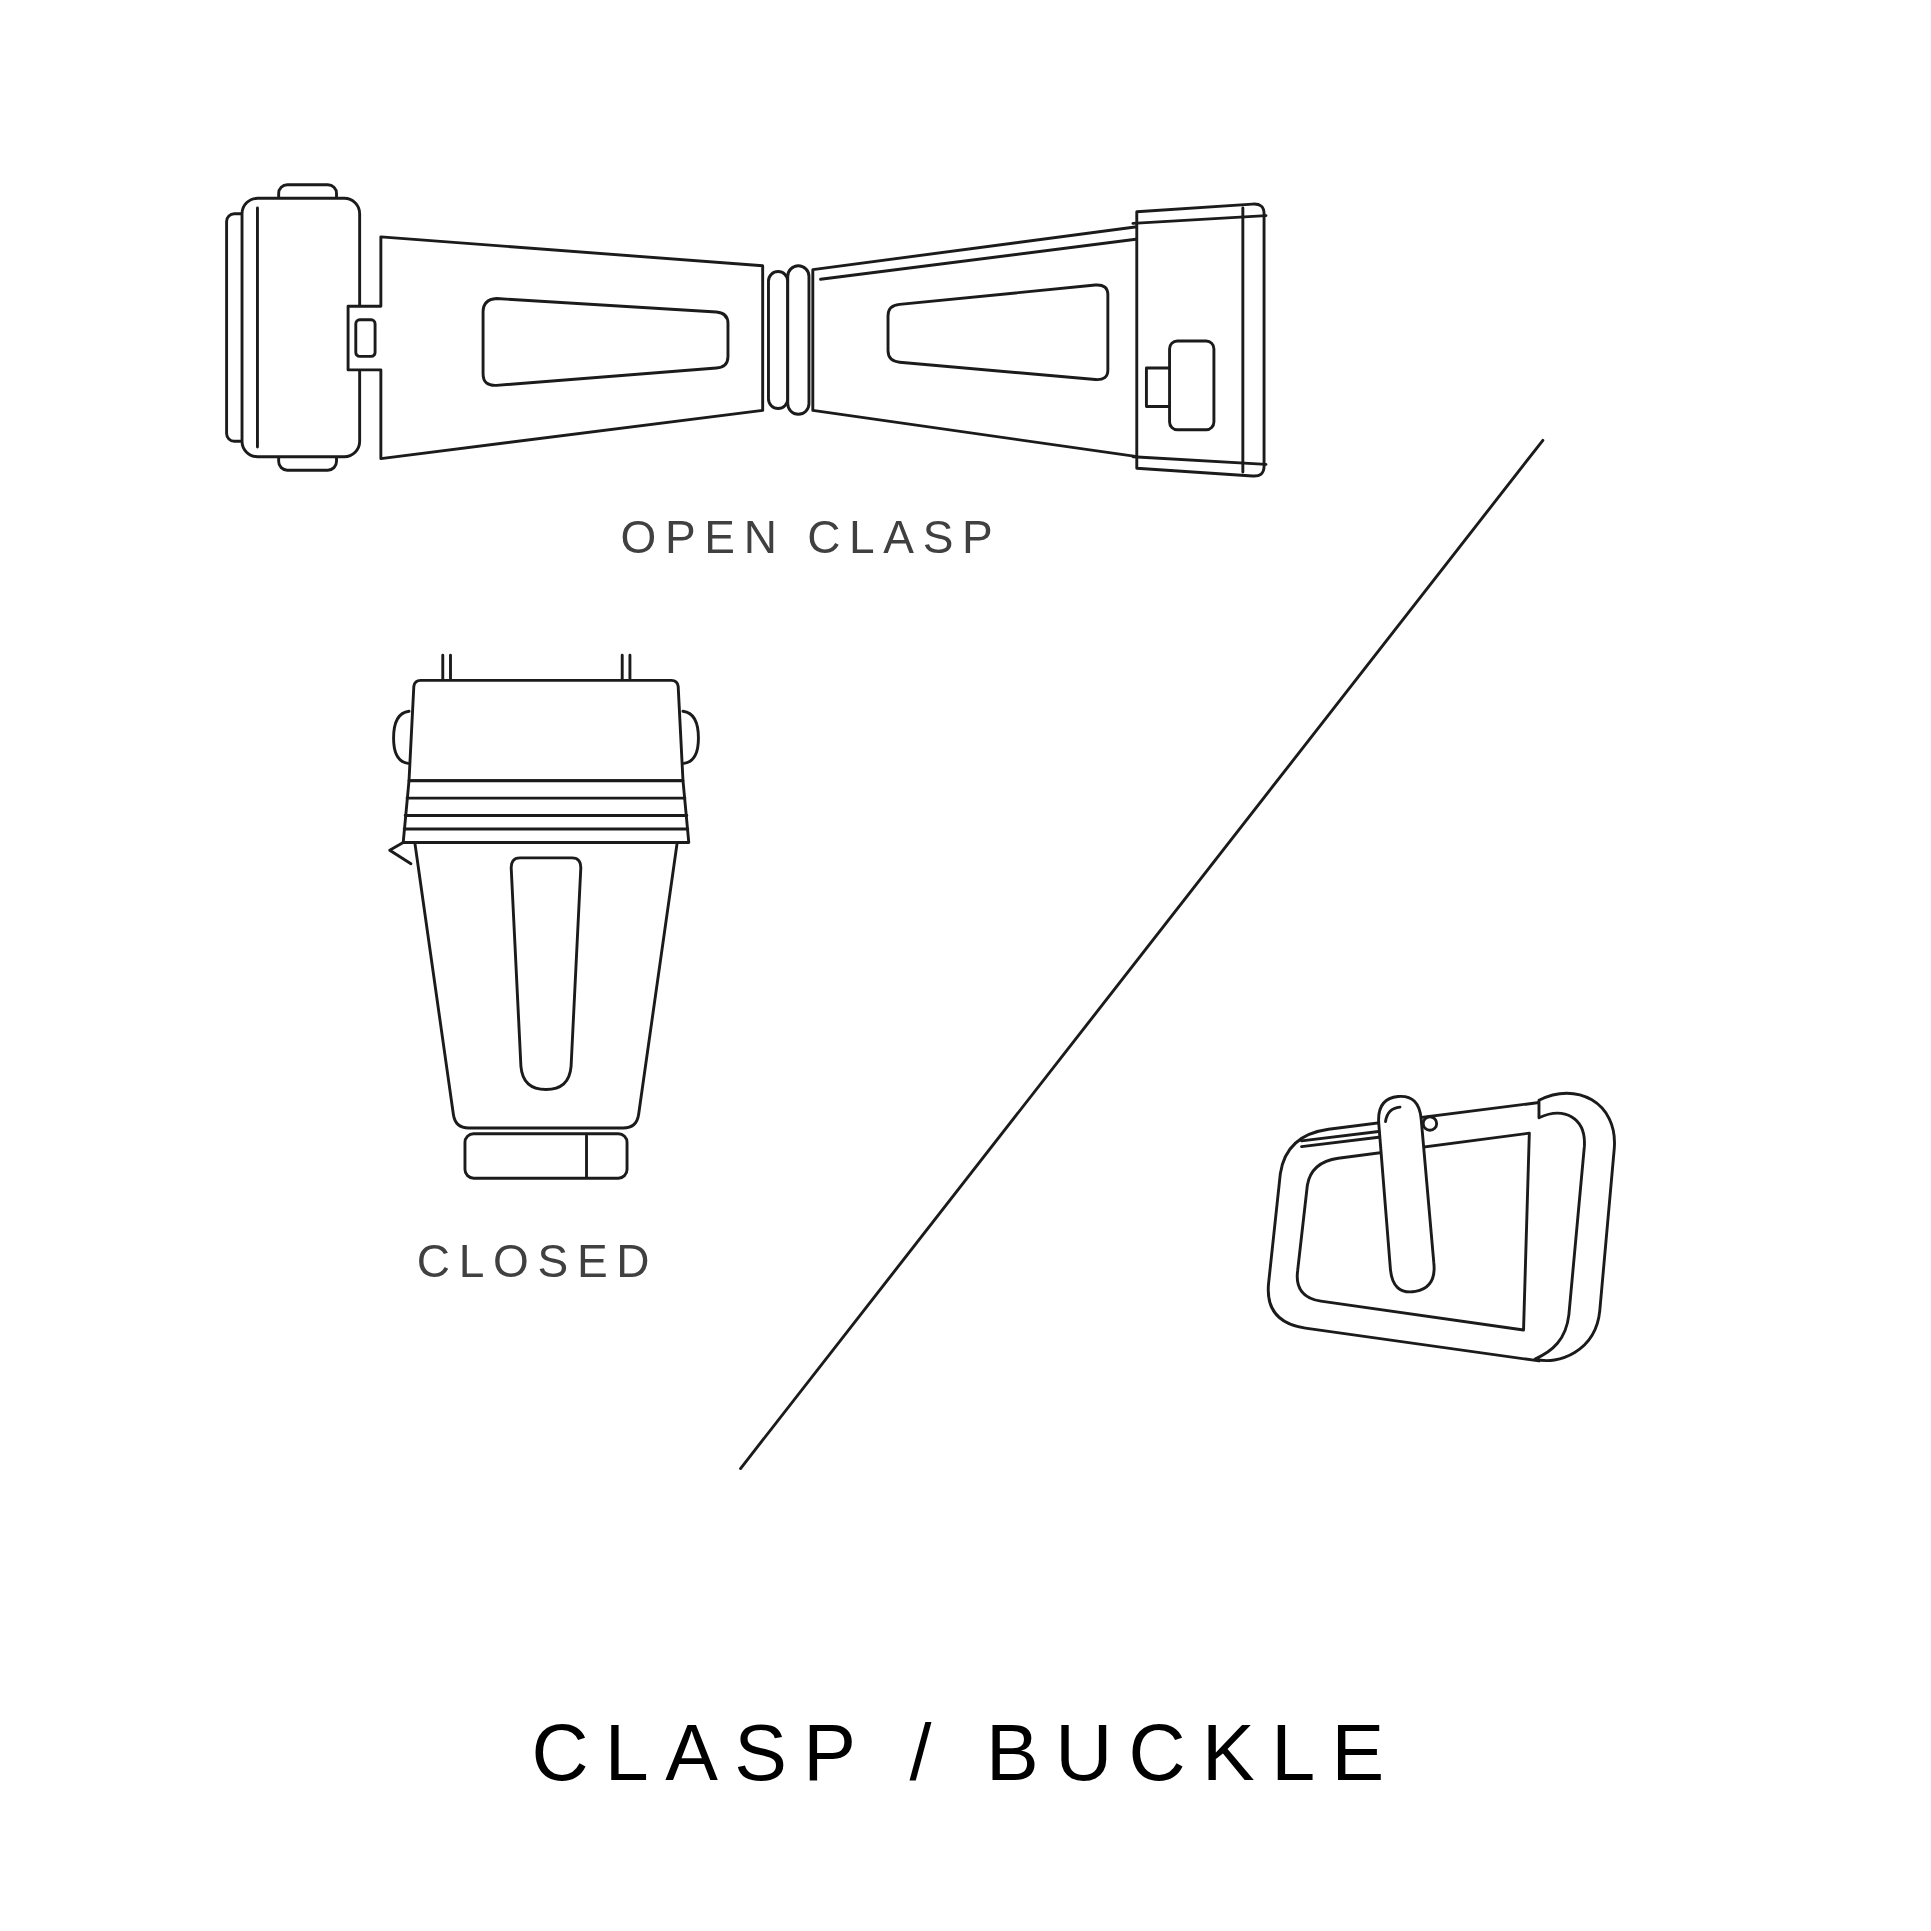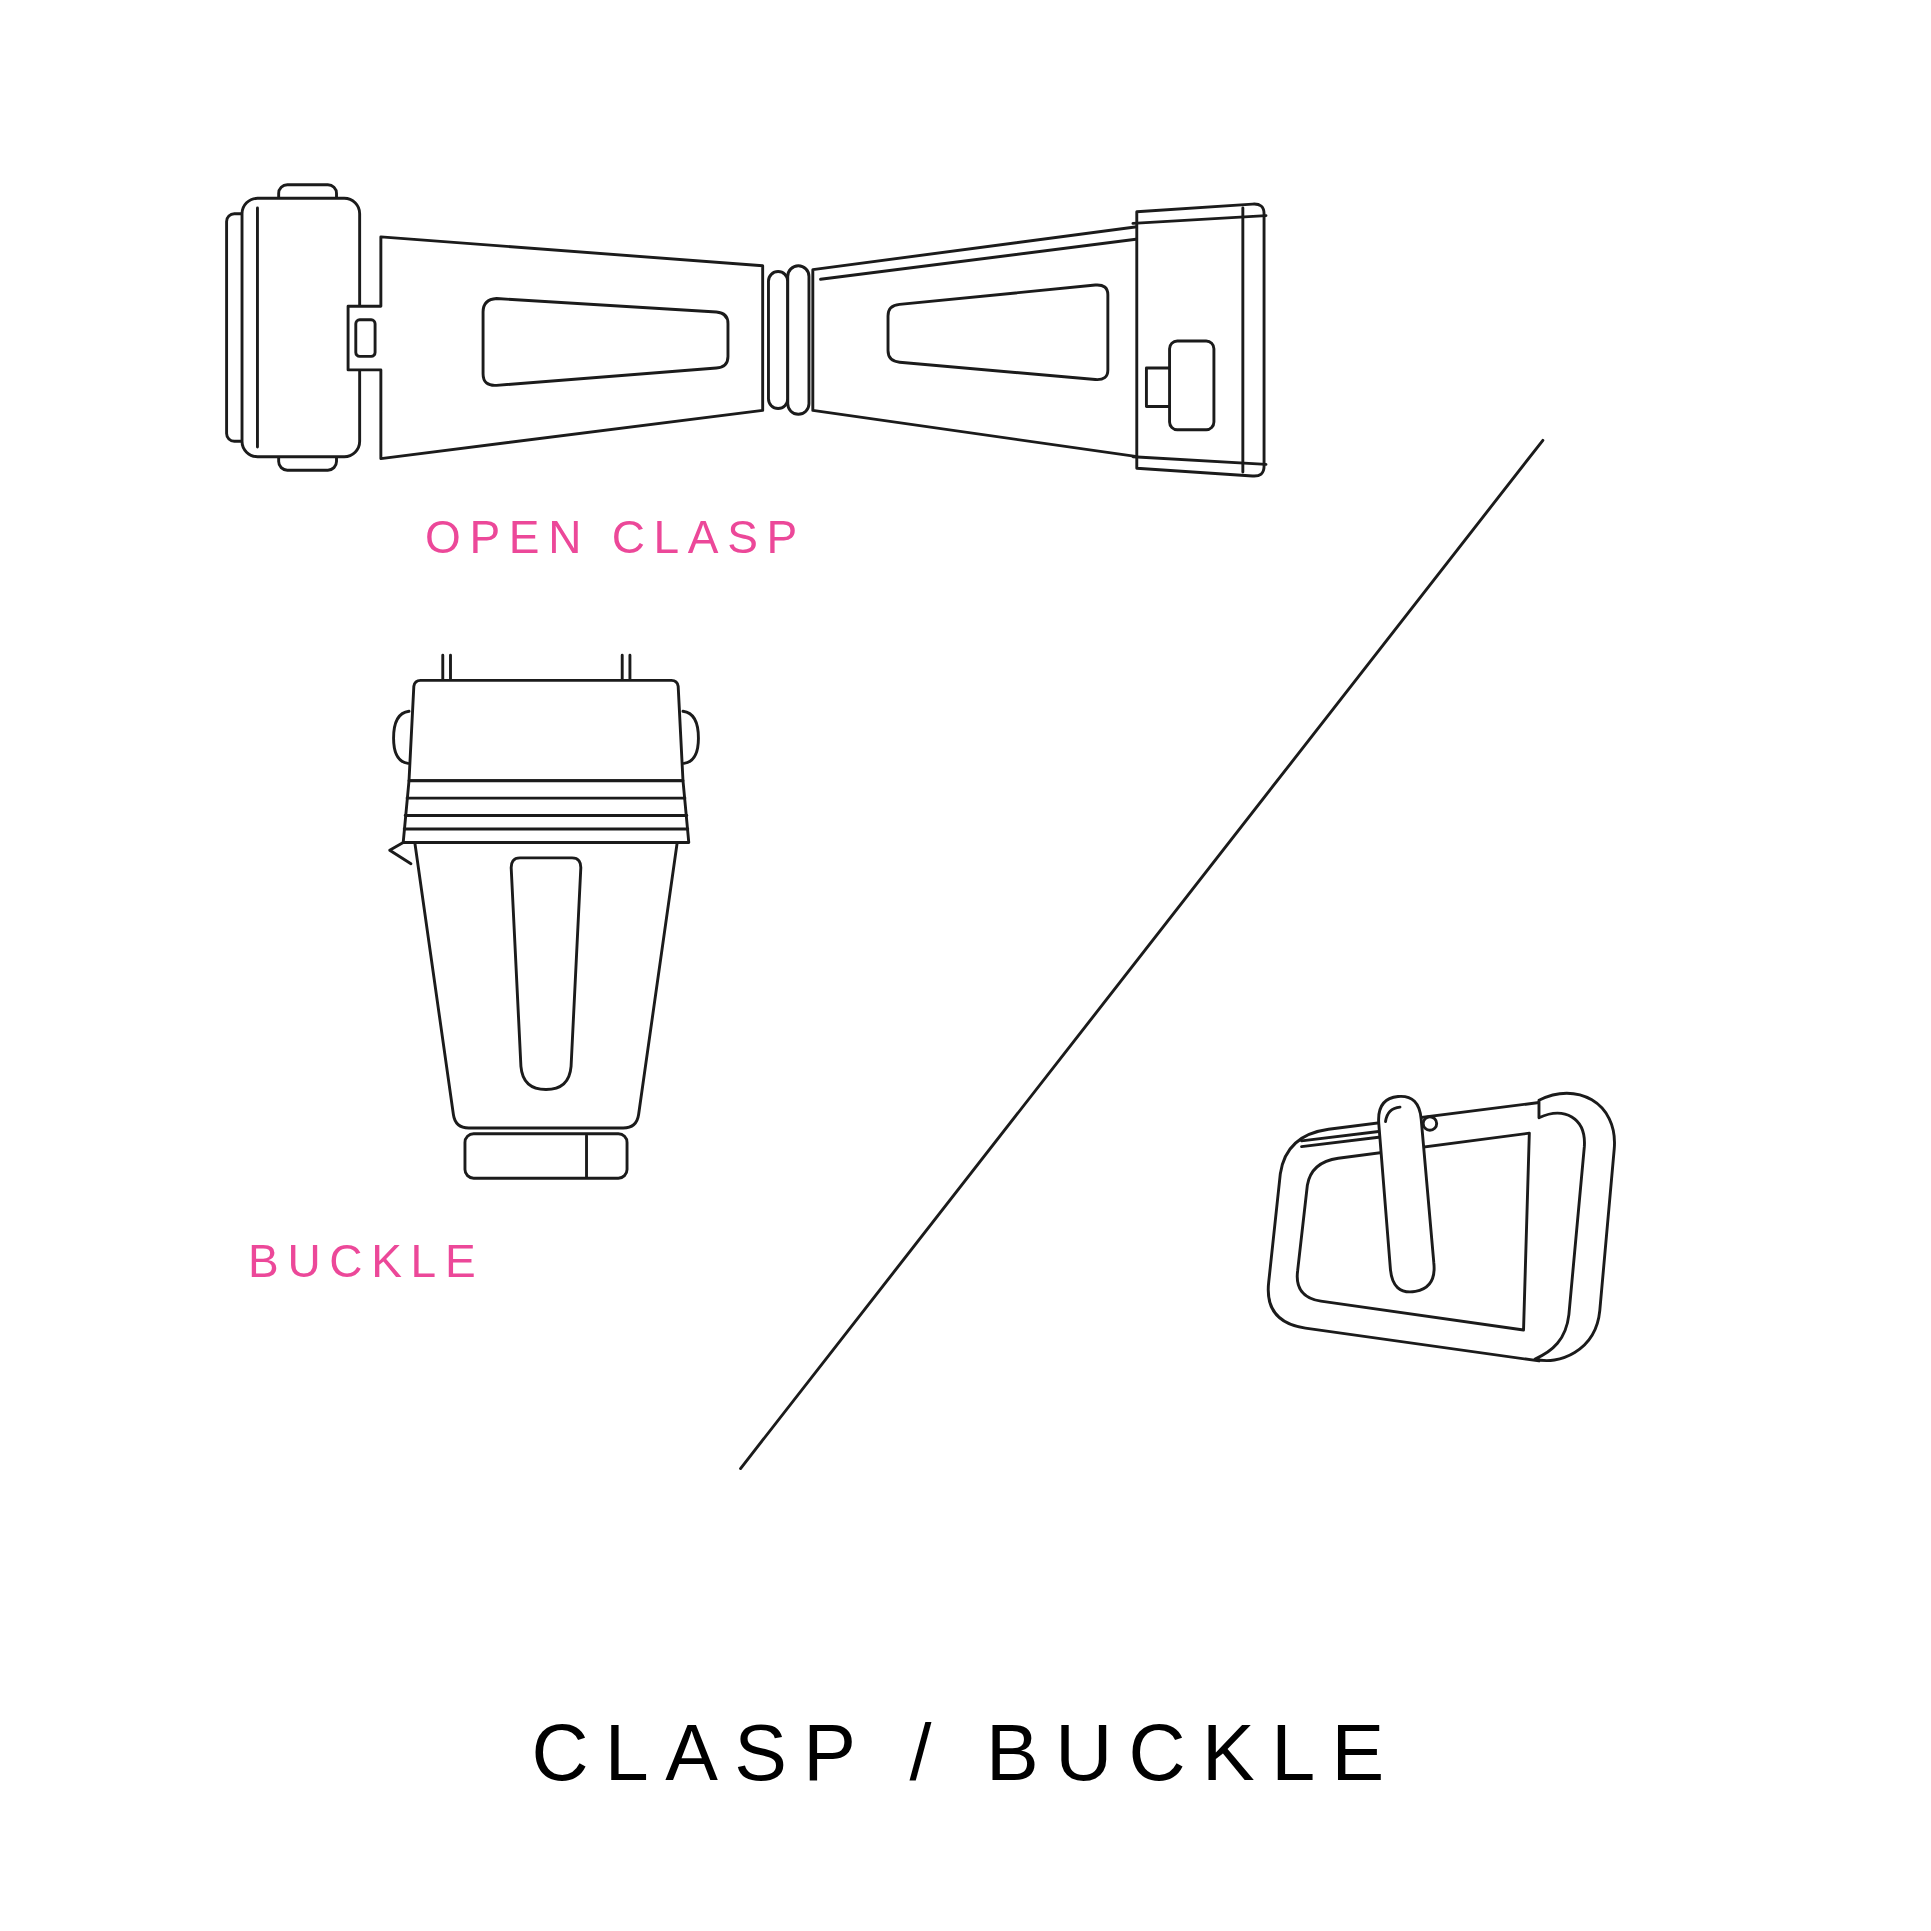--- a/index.html
+++ b/index.html
@@ -24,23 +24,24 @@
     height: 100%;
   }
   .lineart path, .lineart rect, .lineart line, .lineart circle {
     stroke: #1b1b1b;
     stroke-width: 3;
     stroke-linejoin: round;
     stroke-linecap: round;
   }
   .caption {
     position: absolute;
-    color: #ec4899;
+    color: #404040;
     font-size: 46px;
     letter-spacing: 8.7px;
+    text-align: center;
     white-space: nowrap;
     font-weight: 400;
   }
   .title {
     position: absolute;
     color: #000000;
     font-size: 79px;
     letter-spacing: 16.4px;
     text-align: center;
     white-space: nowrap;
@@ -116,21 +117,21 @@
           <path d="M143,212 Q133,212 134,224 L144,428 Q146,452 170,452 Q194,452 196,428 L206,224 Q207,212 197,212 Z" fill="none"></path>
         </g>
         <g>
           <rect x="86" y="498" width="168" height="46" rx="9"></rect>
           <path d="M212,500 L212,542" fill="none"></path>
         </g>
       </g>
     </svg>
   </div>
 
-  <div class="caption" style="left:248px; top:1234px; width:579px;">BUCKLE</div>
+  <div class="caption" style="left:248px; top:1234px; width:579px;">CLOSED</div>
 
   <svg class="illustration lineart" style="left:0; top:0; width:1931px; height:1931px; pointer-events:none;" viewBox="0 0 2000 2000">
     <line x1="1598" y1="456" x2="767" y2="1521" fill="none"></line>
   </svg>
 
   <div class="illustration" style="left:1234px; top:1079px; width:415px; height:338px;">
     <svg viewBox="0 0 430 350" class="lineart">
       <g fill="none">
         <g>
           <path d="M318,24 L98,52 Q54,58 48,98 L36,210 Q31,252 74,258 L316,292"></path>

